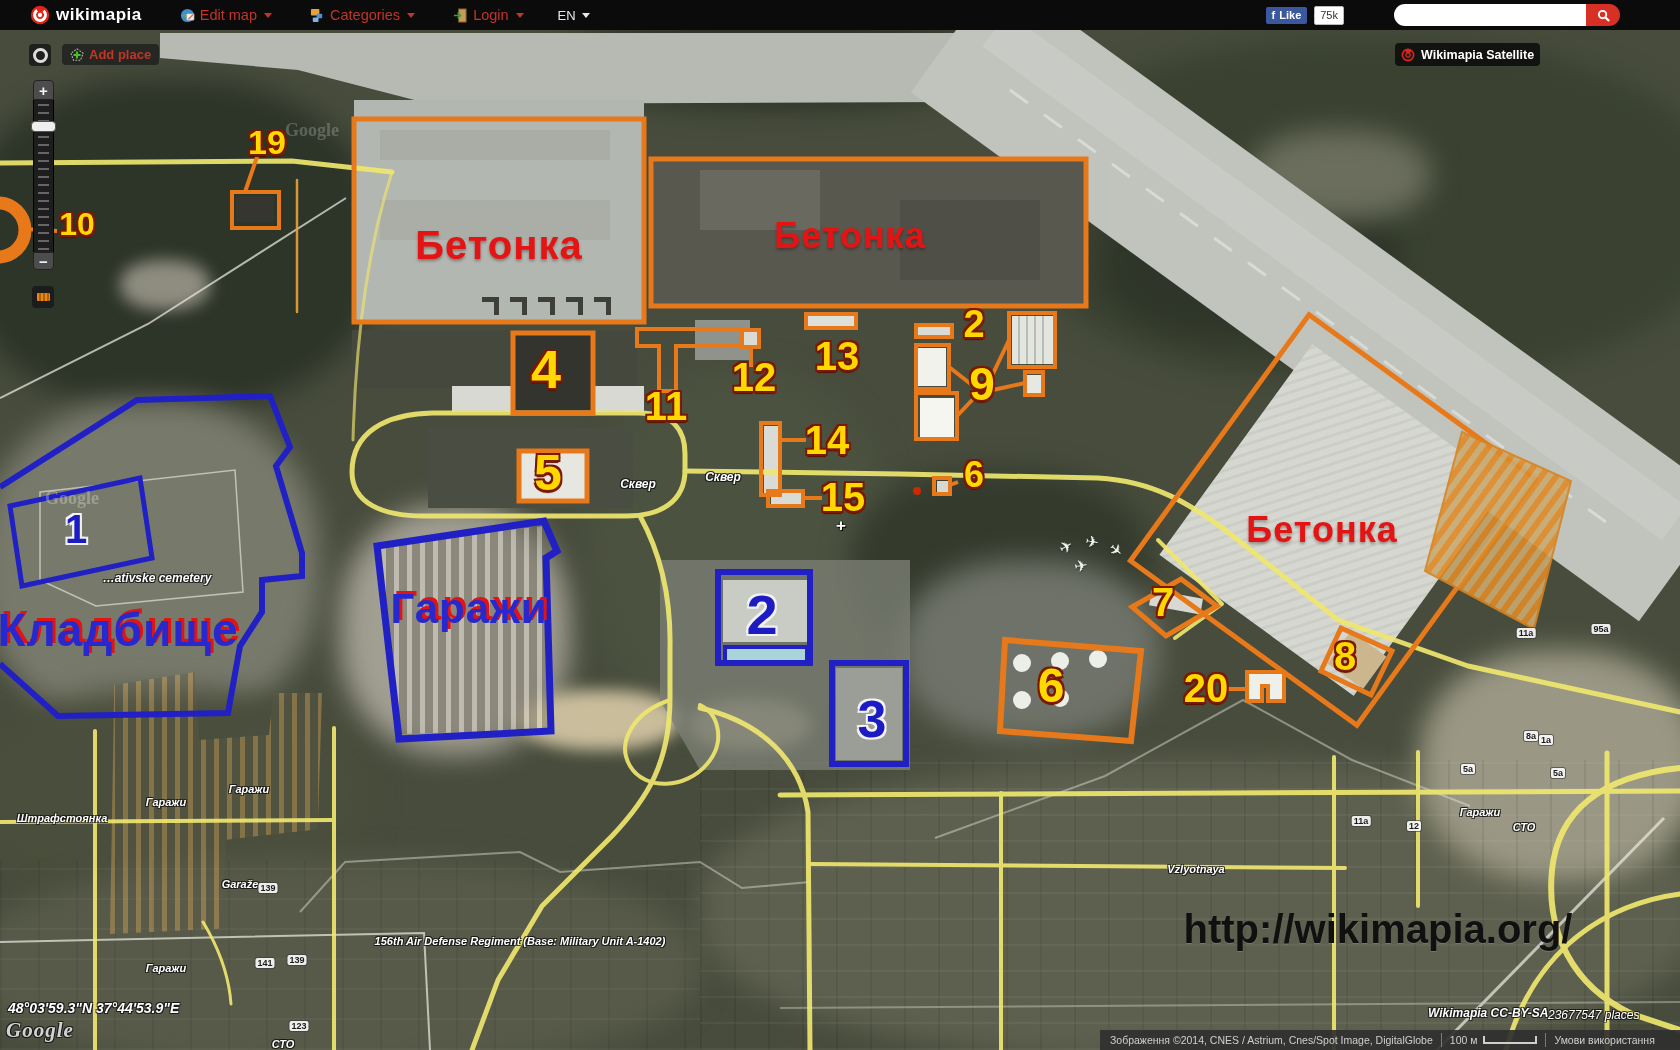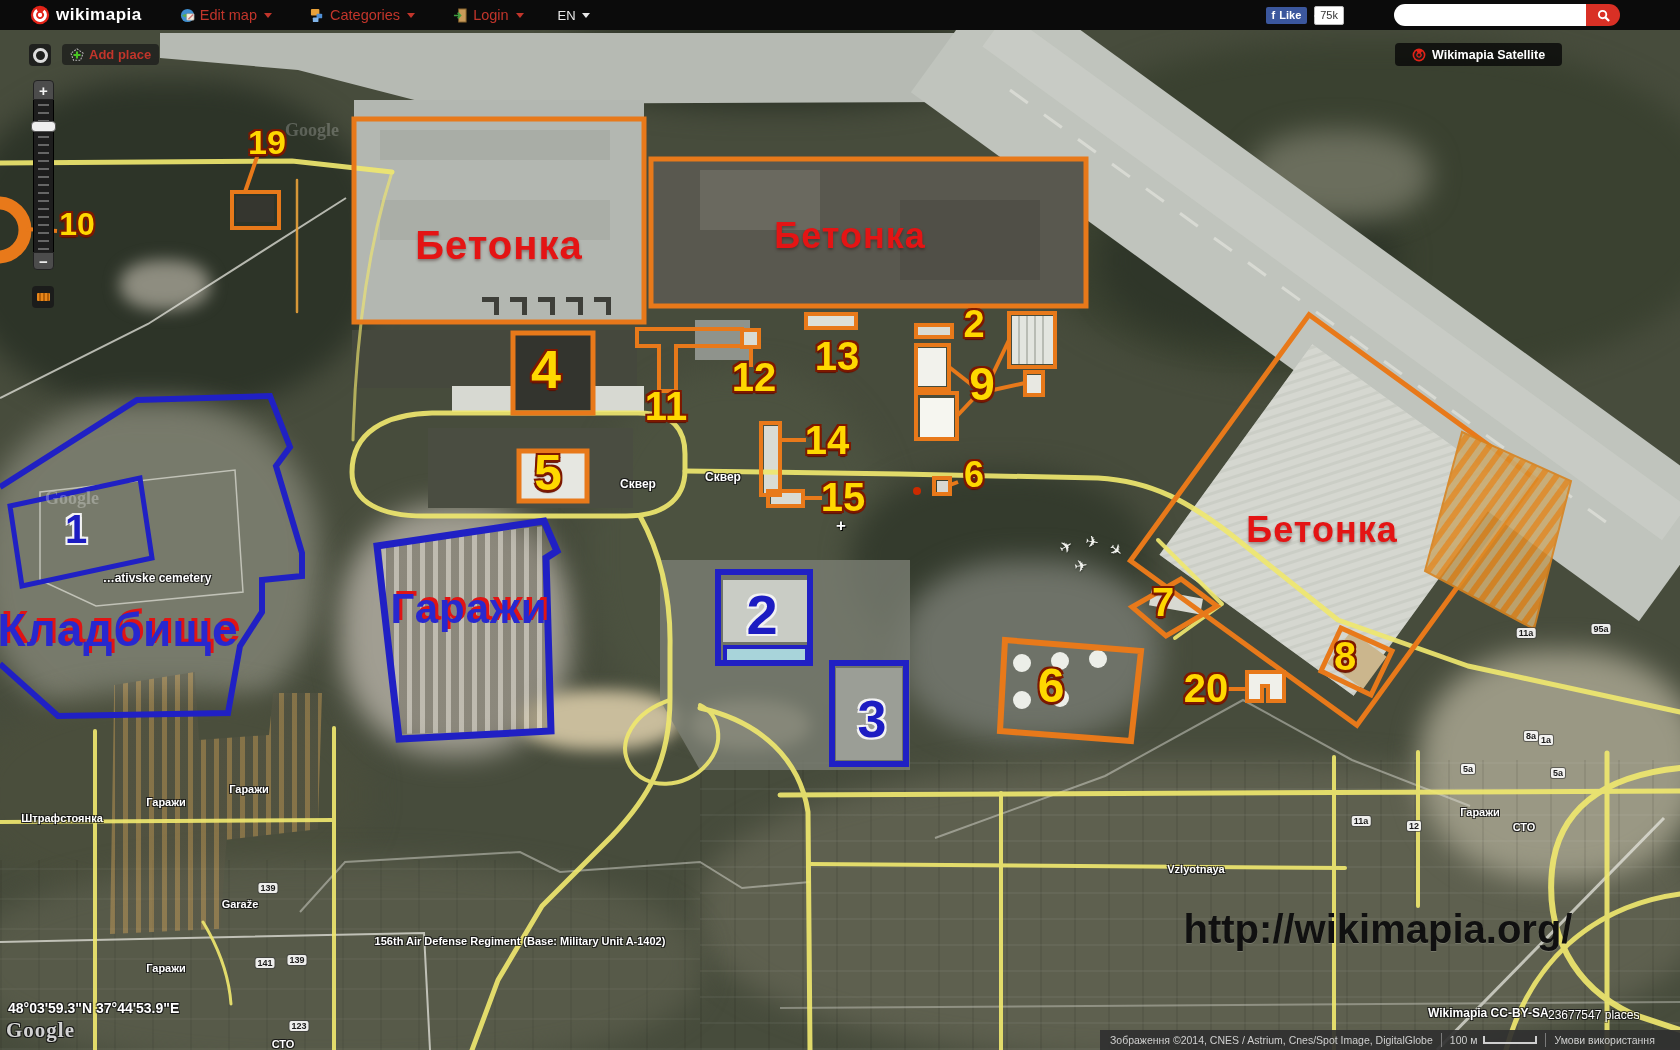--- a/index.html
+++ b/index.html
@@ -6,21 +6,21 @@
   #stage{position:relative;width:1680px;height:1050px;overflow:hidden;
          font-family:"Liberation Sans",sans-serif;background:#474c3c;}
   
   .blob{position:absolute;border-radius:45%;filter:blur(14px);}
   
   #bg,#tex,#mapsvg,#labels{position:absolute;left:0;top:0;width:1680px;height:1050px;}
   #mapsvg{z-index:3;} #labels{z-index:4;} #bg{z-index:1;} #tex{z-index:2;}
   .texpatch{position:absolute;}
   
   .o{text-shadow:-1px -1px 0 rgba(20,20,20,.8),1px -1px 0 rgba(20,20,20,.8),
-      -1px 1px 0 rgba(20,20,20,.8),1px 1px 0 rgba(20,20,20,.8);}
+      -1px 1px 0 rgba(20,20,20,.8),1px 1px 0 rgba(20,20,20,.8);font-style:italic;}
   .num{position:absolute;transform:translate(-50%,-55%);font-weight:bold;line-height:1;z-index:6;}
   .num.orange{color:#ffd800;text-shadow:-2px -2px 0 #7d1800,2px -2px 0 #7d1800,
       -2px 2px 0 #7d1800,2px 2px 0 #7d1800,0 3px 1px #5c0f00;}
   .num.blue{color:#1c1cc2;text-shadow:-2px -2px 0 #f2f2f2,2px -2px 0 #f2f2f2,
       -2px 2px 0 #f2f2f2,2px 2px 0 #f2f2f2;}
   .biglabel{position:absolute;transform:translate(-50%,-50%);font-weight:bold;
       white-space:nowrap;letter-spacing:1px;z-index:5;line-height:1;}
   .biglabel.red{color:#e41414;text-shadow:0 2px 3px rgba(40,0,0,.35);}
   .biglabel.bluered{color:#2828cf;text-shadow:3px -3px 0 #e01414;}
   .maplabel{position:absolute;transform:translate(-50%,-50%);color:#fff;font-size:12px;
@@ -70,21 +70,21 @@
       border-left:1px solid #000;border-right:1px solid #000;
       background-image:repeating-linear-gradient(to bottom,#666 0 2px,transparent 2px 8px);
       background-position:0 4px;background-size:60% 100%;background-repeat:repeat-y;background-position-x:4px;}
   #zhandle{left:31px;top:121px;width:25px;height:11px;background:#efefef;border-radius:4px;
       border:1px solid #555;box-sizing:border-box;}
   #rulerbtn{left:32px;top:286px;width:22px;height:22px;background:rgba(25,25,25,.85);
       border-radius:4px;display:flex;align-items:center;justify-content:center;}
   #rulerbtn i{display:block;width:13px;height:8px;background:
       repeating-linear-gradient(90deg,#e8871a 0 2px,#b35f08 2px 4px);border-radius:1px;}
   #satbtn{left:1395px;top:43px;height:23px;background:rgba(8,8,8,.82);border-radius:4px;
-      display:flex;align-items:center;gap:6px;padding:0 17px;color:#fff;font-size:12.5px;font-weight:bold;}
+      display:flex;align-items:center;gap:6px;padding:0 6px;color:#fff;font-size:12.5px;font-weight:bold;}
   
   #coords{position:absolute;left:8px;top:1000px;color:#fff;font-size:14px;font-weight:bold;z-index:8;}
   #license{position:absolute;left:1428px;top:1006px;color:#fff;font-size:12px;font-weight:bold;z-index:8;}
   #places{position:absolute;left:1548px;top:1008px;color:#fff;font-size:12px;z-index:8;}
   #googlelogo{position:absolute;left:6px;top:1018px;color:rgba(245,245,245,.85);font-size:21px;
       font-weight:bold;letter-spacing:1px;z-index:8;font-family:"Liberation Serif",serif;}
   #attrbar{position:absolute;left:1100px;top:1030px;width:580px;height:20px;z-index:9;
       background:rgba(48,48,48,.92);display:flex;align-items:center;color:#cfcfcf;font-size:10.5px;}
   #attrbar .sep{width:1px;height:14px;background:#7a7a7a;margin:0 8px;}
   #scalebar{display:inline-block;width:50px;height:6px;border-left:2px solid #cfcfcf;
@@ -323,21 +323,21 @@
       <div class="biglabel bluered" style="left: 118px; top: 630px; font-size: 46px;">Кладбище</div>
       <div class="biglabel bluered" style="left: 469px; top: 609px; font-size: 42px;">Гаражи</div>
       <div class="maplabel o" style="left: 638px; top: 484px; font-size: 12px;">Сквер</div>
       <div class="maplabel o" style="left: 723px; top: 477px; font-size: 12px;">Сквер</div>
       <div class="maplabel o" style="left: 157px; top: 578px; font-size: 12px;">…ativske cemetery</div>
       <div class="maplabel o" style="left: 62px; top: 818px; font-size: 11px;">Штрафстоянка</div>
       <div class="maplabel o" style="left: 166px; top: 802px; font-size: 11px;">Гаражи</div>
       <div class="maplabel o" style="left: 249px; top: 789px; font-size: 11px;">Гаражи</div>
       <div class="maplabel o" style="left: 166px; top: 968px; font-size: 11px;">Гаражи</div>
       <div class="maplabel o" style="left: 1480px; top: 812px; font-size: 11px;">Гаражи</div>
-      <div class="maplabel o" style="left: 240px; top: 904px; font-size: 11px;">Garaže</div>
+      <div class="maplabel o" style="left: 240px; top: 884px; font-size: 11px;">Garaže</div>
       <div class="maplabel o" style="left: 520px; top: 941px; font-size: 11px;">156th Air Defense Regiment (Base: Military Unit A-1402)</div>
       <div class="maplabel o" style="left: 1196px; top: 869px; font-size: 11px;">Vzlyotnaya</div>
       <div class="maplabel o" style="left: 1524px; top: 827px; font-size: 11px;">СТО</div>
       <div class="maplabel o" style="left: 283px; top: 1044px; font-size: 11px;">СТО</div>
       <div class="chip" style="left: 265px; top: 963px;">141</div>
       <div class="chip" style="left: 297px; top: 960px;">139</div>
       <div class="chip" style="left: 268px; top: 888px;">139</div>
       <div class="chip" style="left: 299px; top: 1026px;">123</div>
       <div class="chip" style="left: 1601px; top: 629px;">95a</div>
       <div class="chip" style="left: 1526px; top: 633px;">11a</div>

